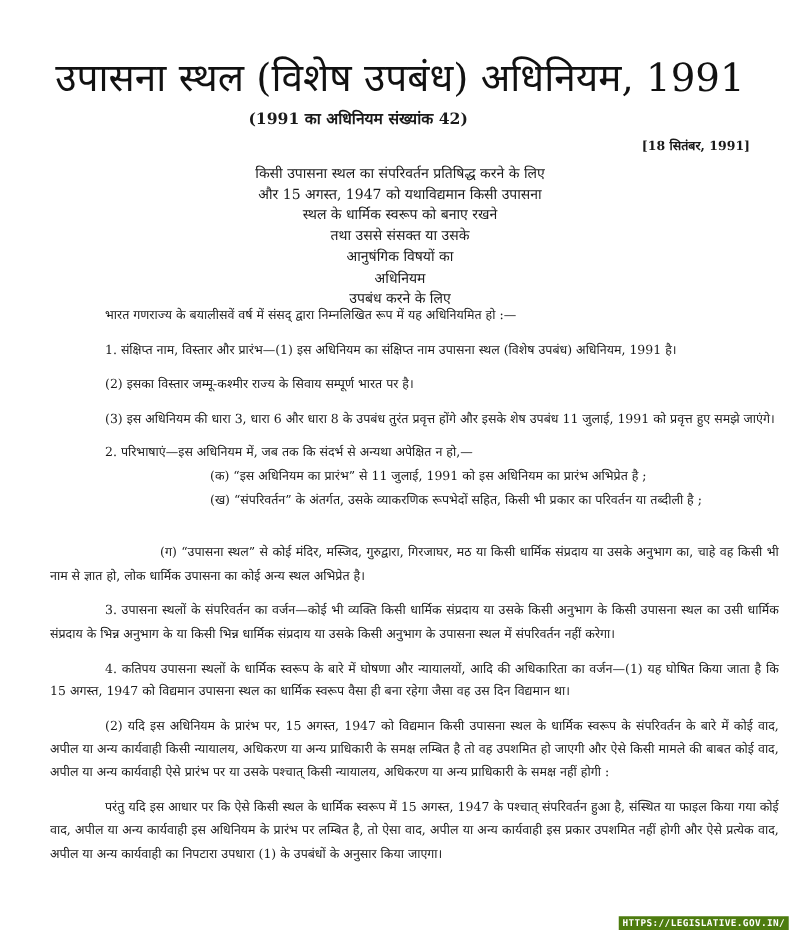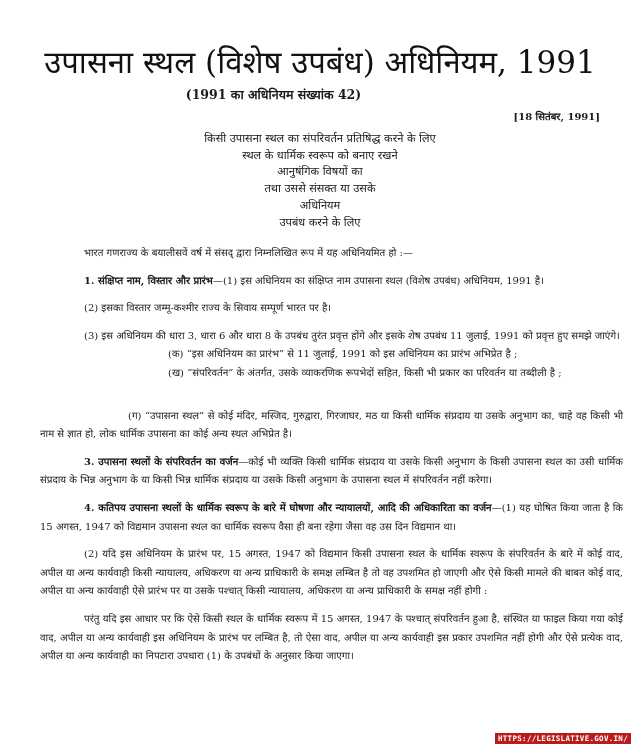--- a/index.html
+++ b/index.html
@@ -1,53 +1,55 @@
 <!DOCTYPE html>
 <html><head>
 <meta charset="utf-8">
 <style>
   html, body { margin:0; padding:0; }
   body { width:640px; height:751px; background:#ffffff; overflow:hidden; position:relative;
          font-family:"DejaVu Serif", "Liberation Serif", serif; color:#1a1a1a; }
   .page { position:absolute; left:0; top:0; width:640px; height:751px; }
   .title { position:absolute; top:40px; left:0; width:640px; text-align:center; font-size:31px; font-weight:normal; color:#111; letter-spacing:0; }
-  .subtitle { position:absolute; top:86px; left:0; width:547px; text-align:center; font-size:12.5px; font-weight:bold; }
+  .subtitle { position:absolute; top:86px; left:13px; width:547px; text-align:center; font-size:12.5px; font-weight:bold; }
   .date { position:absolute; top:109px; right:40px; font-size:10px; font-weight:bold; }
   .long-title { position:absolute; top:131px; left:150px; width:340px; text-align:center; font-size:11.2px; font-weight:normal; line-height:16.7px; }
   .body-text { position:absolute; left:40px; width:583px; font-size:10px; line-height:18.6px; text-align:justify; }
   .para { margin:0; text-indent:44px; }
   .gap { margin-top:9px; }
   .sub { margin:0; padding-left:60px; text-indent:0; }
-  b { font-weight:bold; }
-  .watermark { position:absolute; right:9px; top:733px; background:#b91c1c; color:#fff; font-family:"DejaVu Sans Mono", monospace; font-size:7.5px; font-weight:bold; padding:1px 3px; letter-spacing:0.3px; }
+  b { font-weight:normal; }
+  .watermark { position:absolute; right:9px; top:733px; background:#4d7c0f; color:#fff; font-family:"DejaVu Sans Mono", monospace; font-size:7.5px; font-weight:bold; padding:1px 3px; letter-spacing:0.3px; }
 </style>
 </head>
 <body>
 
 <div class="page">
   <div class="title">उपासना स्थल (विशेष उपबंध) अधिनियम, 1991</div>
   <div class="subtitle">(1991 का अधिनियम संख्यांक 42)</div>
   <div class="date">[18 सितंबर, 1991]</div>
 
   <div class="long-title">
     <div>किसी उपासना स्थल का संपरिवर्तन प्रतिषिद्ध करने के लिए</div>
+    <div>और 15 अगस्त, 1947 को यथाविद्यमान किसी उपासना</div>
     <div>स्थल के धार्मिक स्वरूप को बनाए रखने</div>
+    <div>तथा उससे संसक्त या उसके</div>
     <div>आनुषंगिक विषयों का</div>
-    <div>तथा उससे संसक्त या उसके</div>
     <div>अधिनियम</div>
     <div>उपबंध करने के लिए</div>
   </div>
 
   <div class="body-text" style="top:244px;">
     <p class="para">भारत गणराज्य के बयालीसवें वर्ष में संसद् द्वारा निम्नलिखित रूप में यह अधिनियमित हो :—</p>
 
     <p class="para gap"><b>1. संक्षिप्त नाम, विस्तार और प्रारंभ</b><span>—(1) इस अधिनियम का संक्षिप्त नाम उपासना स्थल (विशेष उपबंध) अधिनियम, 1991 है।</span></p>
     <p class="para gap">(2) इसका विस्तार जम्मू-कश्मीर राज्य के सिवाय सम्पूर्ण भारत पर है।</p>
     <p class="para gap">(3) इस अधिनियम की धारा 3, धारा 6 और धारा 8 के उपबंध तुरंत प्रवृत्त होंगे और इसके शेष उपबंध 11 जुलाई, 1991 को प्रवृत्त हुए समझे जाएंगे।</p>
 
+    <p class="para gap"><b>2. परिभाषाएं</b><span>—इस अधिनियम में, जब तक कि संदर्भ से अन्यथा अपेक्षित न हो,—</span></p>
     <p class="sub gap" style="padding-left:128px;">(क) “इस अधिनियम का प्रारंभ” से 11 जुलाई, 1991 को इस अधिनियम का प्रारंभ अभिप्रेत है ;</p>
     <p class="sub gap" style="padding-left:128px;">(ख) “संपरिवर्तन” के अंतर्गत, उसके व्याकरणिक रूपभेदों सहित, किसी भी प्रकार का परिवर्तन या तब्दीली है ;</p>
     <p class="para gap" style="text-indent:88px;margin-top:24px;">(ग) “उपासना स्थल” से कोई मंदिर, मस्जिद, गुरुद्वारा, गिरजाघर, मठ या किसी धार्मिक संप्रदाय या उसके अनुभाग का, चाहे वह किसी भी नाम से ज्ञात हो, लोक धार्मिक उपासना का कोई अन्य स्थल अभिप्रेत है।</p>
 
     <p class="para gap"><b>3. उपासना स्थलों के संपरिवर्तन का वर्जन</b><span>—कोई भी व्यक्ति किसी धार्मिक संप्रदाय या उसके किसी अनुभाग के किसी उपासना स्थल का उसी धार्मिक संप्रदाय के भिन्न अनुभाग के या किसी भिन्न धार्मिक संप्रदाय या उसके किसी अनुभाग के उपासना स्थल में संपरिवर्तन नहीं करेगा।</span></p>
 
     <p class="para gap"><b>4. कतिपय उपासना स्थलों के धार्मिक स्वरूप के बारे में घोषणा और न्यायालयों, आदि की अधिकारिता का वर्जन</b><span>—(1) यह घोषित किया जाता है कि 15 अगस्त, 1947 को विद्यमान उपासना स्थल का धार्मिक स्वरूप वैसा ही बना रहेगा जैसा वह उस दिन विद्यमान था।</span></p>
     <p class="para gap">(2) यदि इस अधिनियम के प्रारंभ पर, 15 अगस्त, 1947 को विद्यमान किसी उपासना स्थल के धार्मिक स्वरूप के संपरिवर्तन के बारे में कोई वाद, अपील या अन्य कार्यवाही किसी न्यायालय, अधिकरण या अन्य प्राधिकारी के समक्ष लम्बित है तो वह उपशमित हो जाएगी और ऐसे किसी मामले की बाबत कोई वाद, अपील या अन्य कार्यवाही ऐसे प्रारंभ पर या उसके पश्चात् किसी न्यायालय, अधिकरण या अन्य प्राधिकारी के समक्ष नहीं होगी :</p>
     <p class="para gap">परंतु यदि इस आधार पर कि ऐसे किसी स्थल के धार्मिक स्वरूप में 15 अगस्त, 1947 के पश्चात् संपरिवर्तन हुआ है, संस्थित या फाइल किया गया कोई वाद, अपील या अन्य कार्यवाही इस अधिनियम के प्रारंभ पर लम्बित है, तो ऐसा वाद, अपील या अन्य कार्यवाही इस प्रकार उपशमित नहीं होगी और ऐसे प्रत्येक वाद, अपील या अन्य कार्यवाही का निपटारा उपधारा (1) के उपबंधों के अनुसार किया जाएगा।</p>
   </div>

